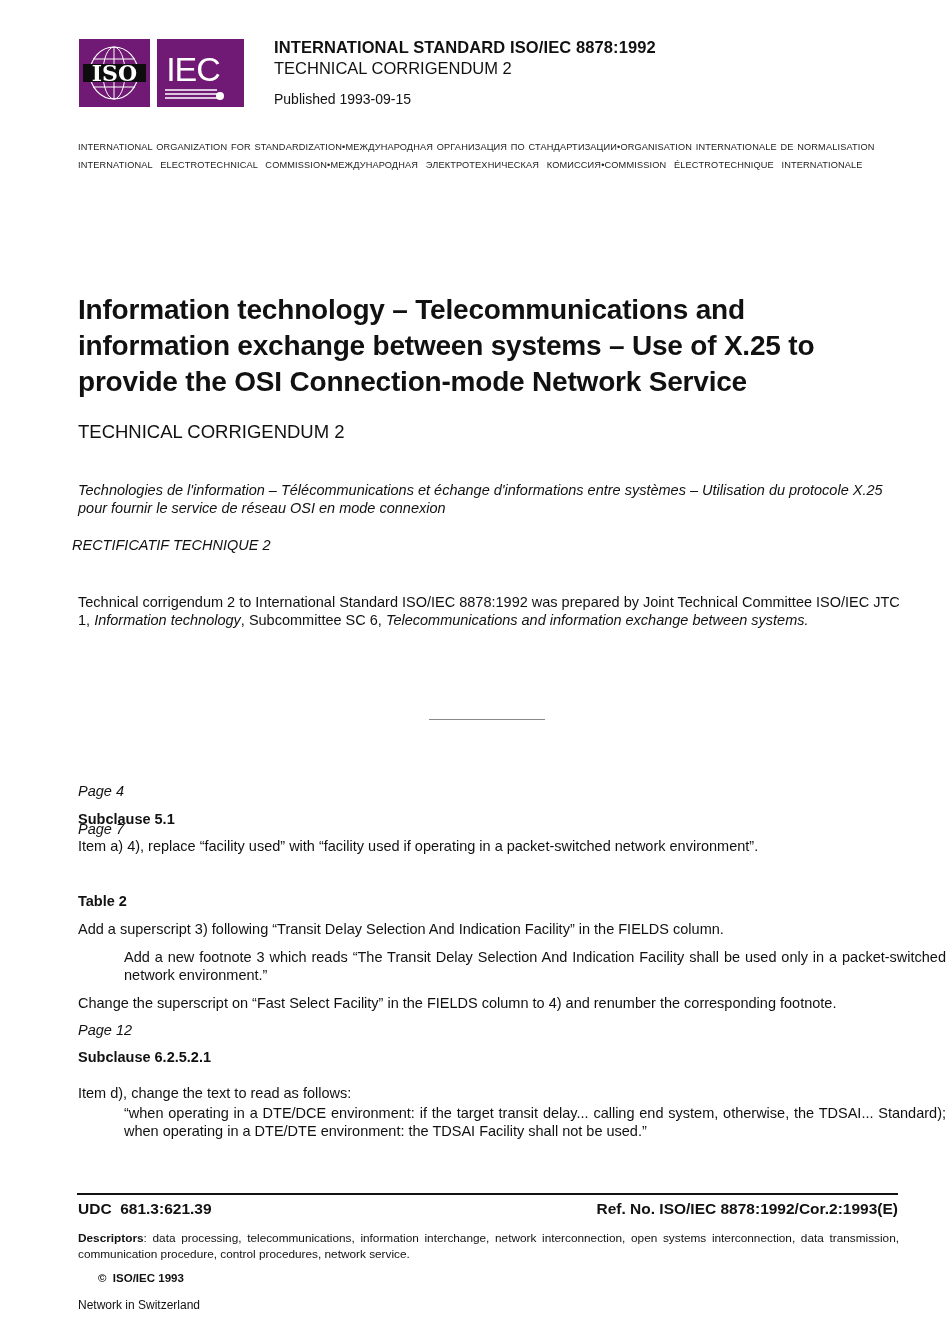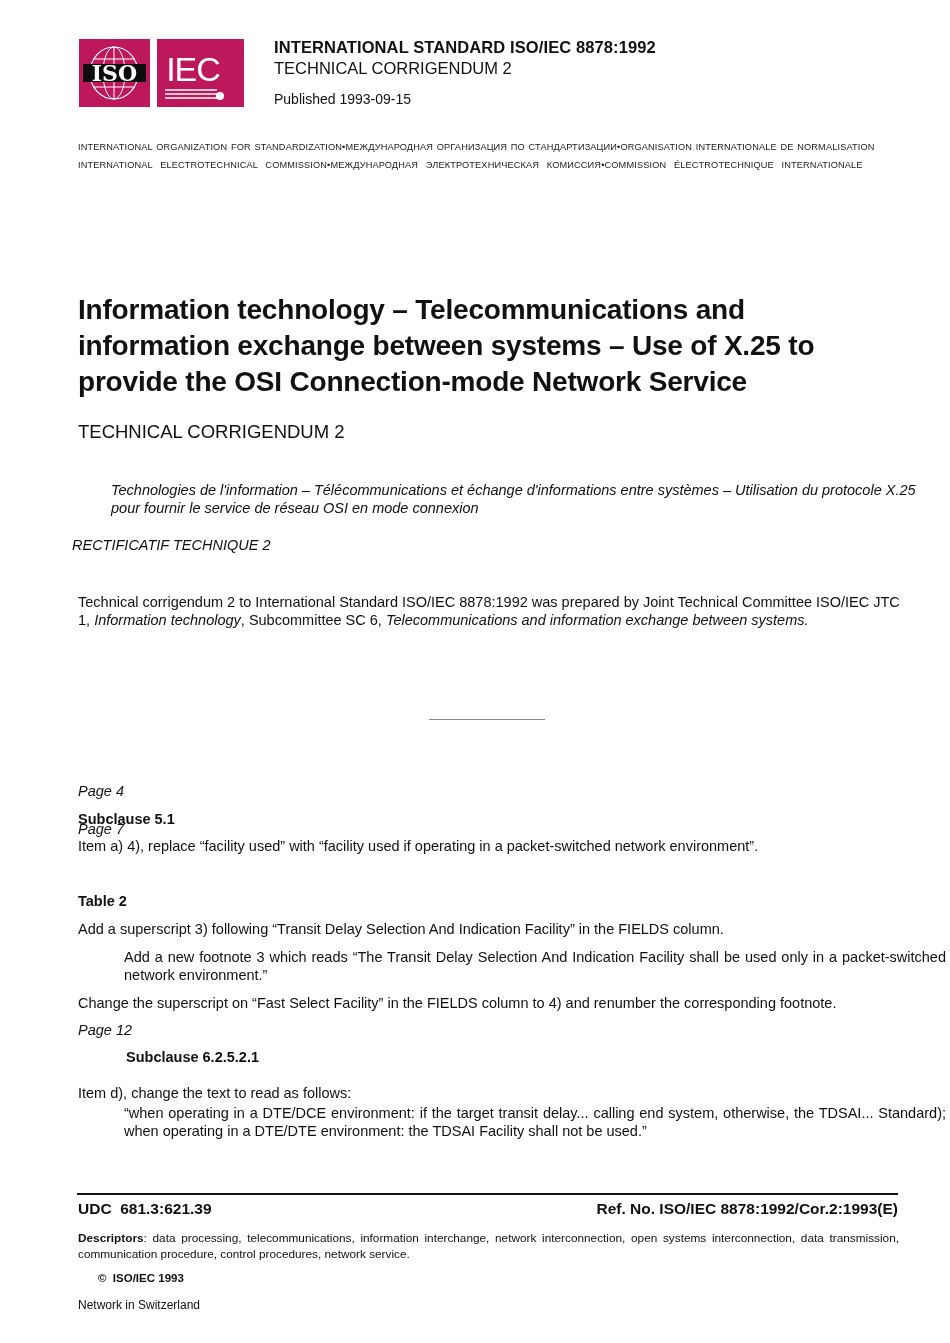--- a/index.html
+++ b/index.html
@@ -5,21 +5,21 @@
   html, body { margin: 0; padding: 0; background: #ffffff; }
   body {
     width: 950px; height: 1343px; position: relative; overflow: hidden;
     font-family: "Liberation Sans", "DejaVu Sans", sans-serif;
     color: #111111;
   }
   .abs { position: absolute; }
 
   
   .logo-box {
-    position: absolute; background: #be185d; color: #fff;
+    position: absolute; background: #701a75; color: #fff;
   }
   #iso-logo { left: 79px; top: 39px; width: 71px; height: 68px; }
   #iec-logo { left: 157px; top: 39px; width: 87px; height: 68px; }
   #iso-logo svg, #iec-logo svg { display: block; }
 
   
   .hdr-title {
     left: 274px; top: 38px; font-size: 16.5px; font-weight: bold; letter-spacing: 0.1px;
   }
   .hdr-sub { left: 274px; top: 59px; font-size: 16.5px; }
@@ -35,21 +35,21 @@
   
   .main-title {
     left: 78px; top: 292px; width: 820px;
     font-size: 28px; font-weight: bold; line-height: 36px;
     letter-spacing: -0.2px;
   }
   .corr-sub { left: 78px; top: 421px; font-size: 18.5px; }
 
   .fr-title {
     left: 78px; top: 481px; width: 820px;
-    font-size: 14.5px; font-style: italic; line-height: 18px; margin-left: 33px;
+    font-size: 14.5px; font-style: italic; line-height: 18px;
   }
   .fr-sub { left: 72px; top: 537px; font-size: 14.5px; font-style: italic; }
 
   .intro {
     left: 78px; top: 593px; width: 822px;
     font-size: 14.5px; line-height: 18px;
   }
 
   .divider {
     left: 429px; top: 719px; width: 116px; height: 1px; background: #888;
@@ -117,21 +117,21 @@
 <div class="abs txt bd" style="top:810px;">Subclause 5.1</div>
 <div class="abs txt" style="top:837px;">Item a) 4), replace “facility used” with “facility used if operating in a packet-switched network environment”.</div>
 
 <div class="abs txt it" style="top:820px;">Page 7</div>
 <div class="abs txt bd" style="top:892px;">Table 2</div>
 <div class="abs txt" style="top:920px;">Add a superscript 3) following “Transit Delay Selection And Indication Facility” in the FIELDS column.</div>
 <div class="abs txt just" style="top:948px;">Add a new footnote 3 which reads “The Transit Delay Selection And Indication Facility shall be used only in a packet-switched network environment.”</div>
 <div class="abs txt" style="top:994px;">Change the superscript on “Fast Select Facility” in the FIELDS column to 4) and renumber the corresponding footnote.</div>
 
 <div class="abs txt it" style="top:1021px;">Page 12</div>
-<div class="abs txt bd" style="top:1048px;margin-left:48px;">Subclause 6.2.5.2.1</div>
+<div class="abs txt bd" style="top:1048px;">Subclause 6.2.5.2.1</div>
 <div class="abs txt" style="top:1076px;margin-top:8px;">Item d), change the text to read as follows:</div>
 <div class="abs txt just" style="top:1104px;">“when operating in a DTE/DCE environment: if the target transit delay... calling end system, otherwise, the TDSAI... Standard); when operating in a DTE/DTE environment: the TDSAI Facility shall not be used.”</div>
 
 <div class="abs footer-rule"></div>
 <div class="abs udc" style="white-space:pre;">UDC  681.3:621.39</div>
 <div class="abs ref">Ref. No. ISO/IEC 8878:1992/Cor.2:1993(E)</div>
 <div class="abs desc"><span class="bd">Descriptors</span><span>: data processing, telecommunications, information interchange, network interconnection, open systems interconnection, data transmission, communication procedure, control procedures, network service.</span></div>
 <div class="abs copy" style="white-space:pre;margin-left:20px;">©  ISO/IEC 1993</div>
 <div class="abs printed">Network in Switzerland</div>
 

